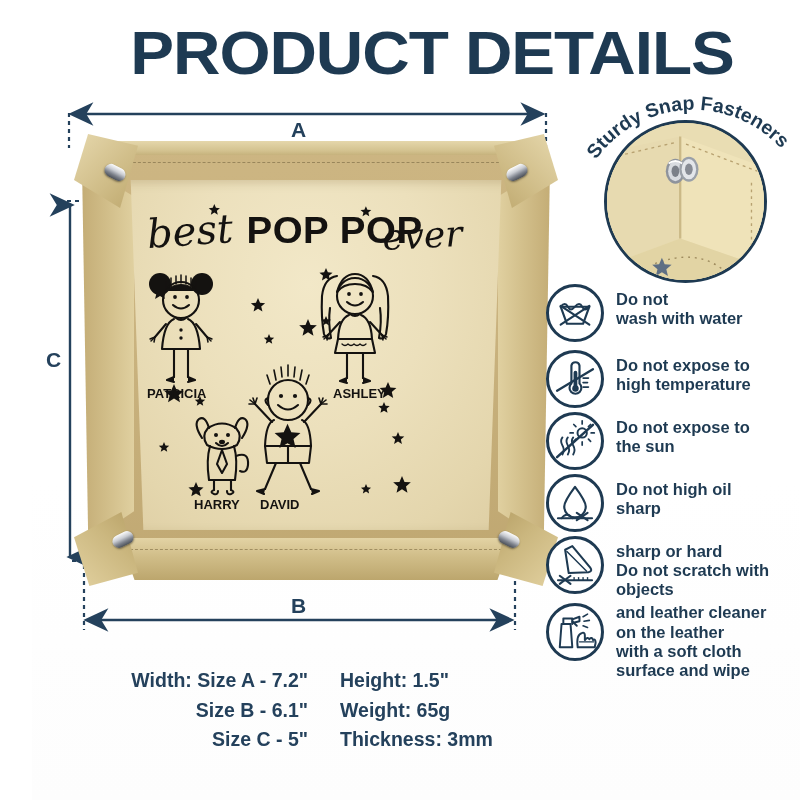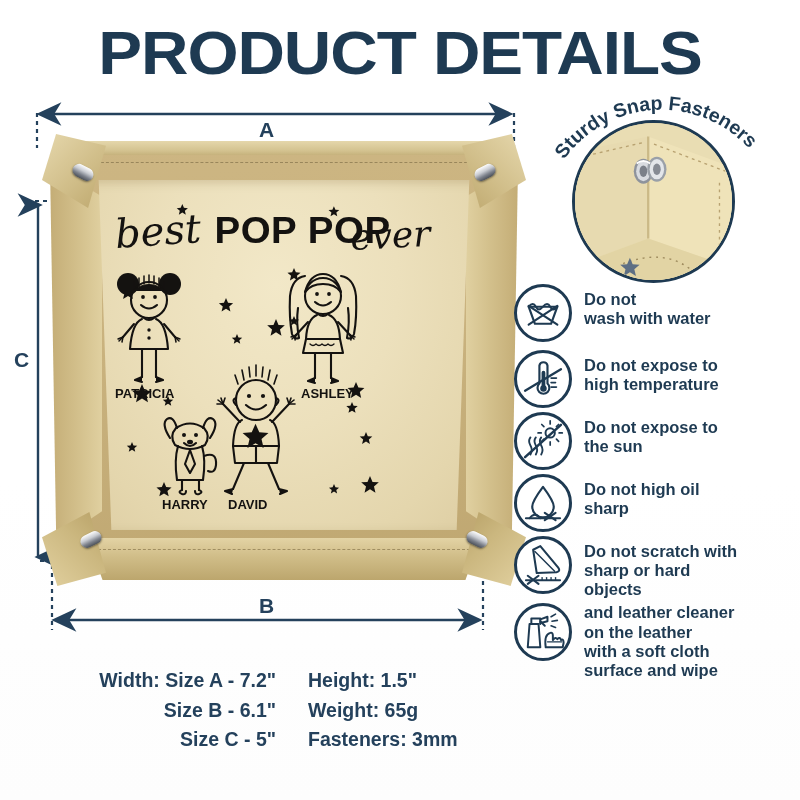--- a/index.html
+++ b/index.html
@@ -10,20 +10,21 @@
     background: #ffffff;
     font-family: "Liberation Sans", sans-serif;
     overflow: hidden;
     position: relative;
   }
 
   #page {
     position: absolute;
     inset: 0;
     background: linear-gradient(180deg,#ffffff 0%,#ffffff 60%,#fdfdfd 100%);
+    margin-left: 32px;
   }
 
   
   .title {
     position: absolute;
     top: 22px;
     left: 0;
     width: 800px;
     text-align: center;
     font-family: "Liberation Sans Narrow", "Liberation Sans", sans-serif;
@@ -641,22 +642,22 @@
           <path d="M24,41 L12,50"></path>
           <g stroke-width="1.5">
             <path d="M28,43 L28,46"></path>
               <path d="M33,43 L33,46"></path>
             <path d="M38,43 L38,46"></path>
               <path d="M43,43 L43,46"></path>
           </g>
         </svg>
       </div>
       <div class="care-text">
+          <div>sharp or hard</div>
           <div>Do not scratch with</div>
-          <div>sharp or hard</div>
           <div>objects</div>
         </div>
     </div>
 
     <div class="care-row r6">
       <div class="care-icon">
         <svg viewBox="0 0 58 58" fill="none" stroke="#1e3a52" stroke-width="2.2" stroke-linecap="round" stroke-linejoin="round">
           <path d="M14,20 L24,20 L26,46 L12,46 Z"></path>
           <path d="M16,20 L16,14 L26,14 L26,20"></path>
           <path d="M26,15 L34,12 L34,17 L26,19"></path>
@@ -683,17 +684,17 @@
 
   <div id="specs">
     <div class="spec-col left">
       <div class="spec-line">Width: Size A - 7.2"</div>
       <div class="spec-line">Size B - 6.1"</div>
       <div class="spec-line">Size C - 5"</div>
     </div>
     <div class="spec-col right">
       <div class="spec-line">Height: 1.5"</div>
       <div class="spec-line">Weight: 65g</div>
-      <div class="spec-line">Fasteners: 3mm</div>
+      <div class="spec-line">Thickness: 3mm</div>
     </div>
   </div>
 
 </div>
 
 </body></html>

